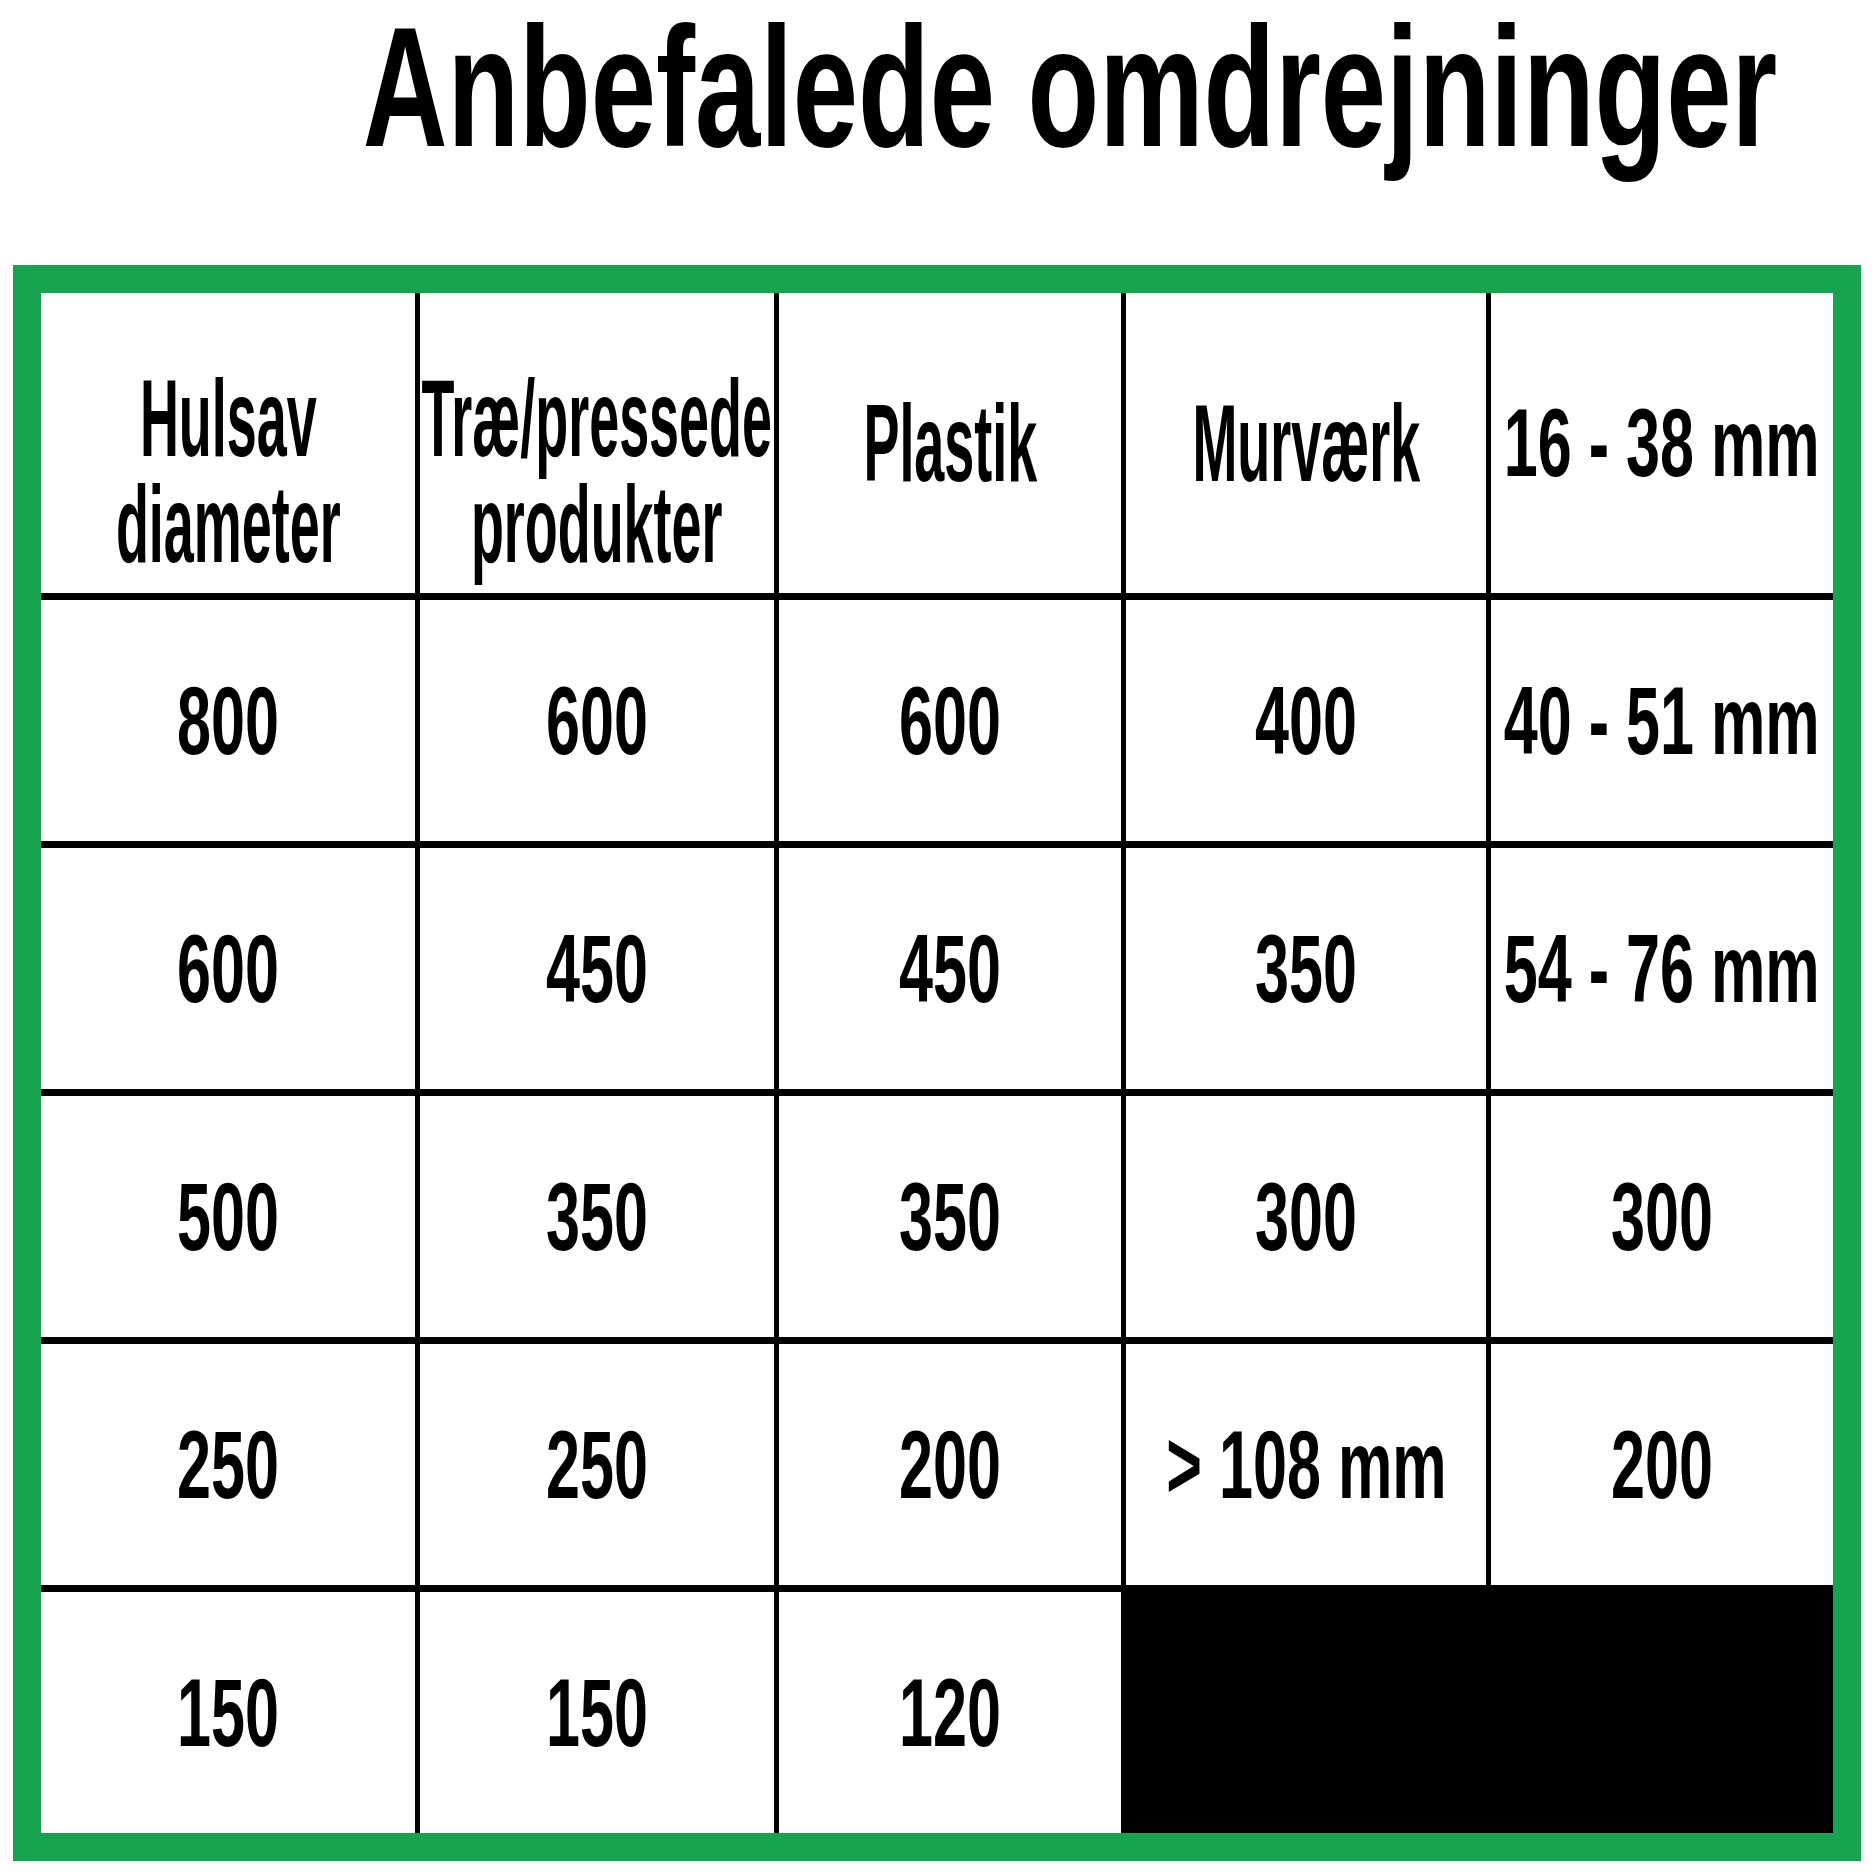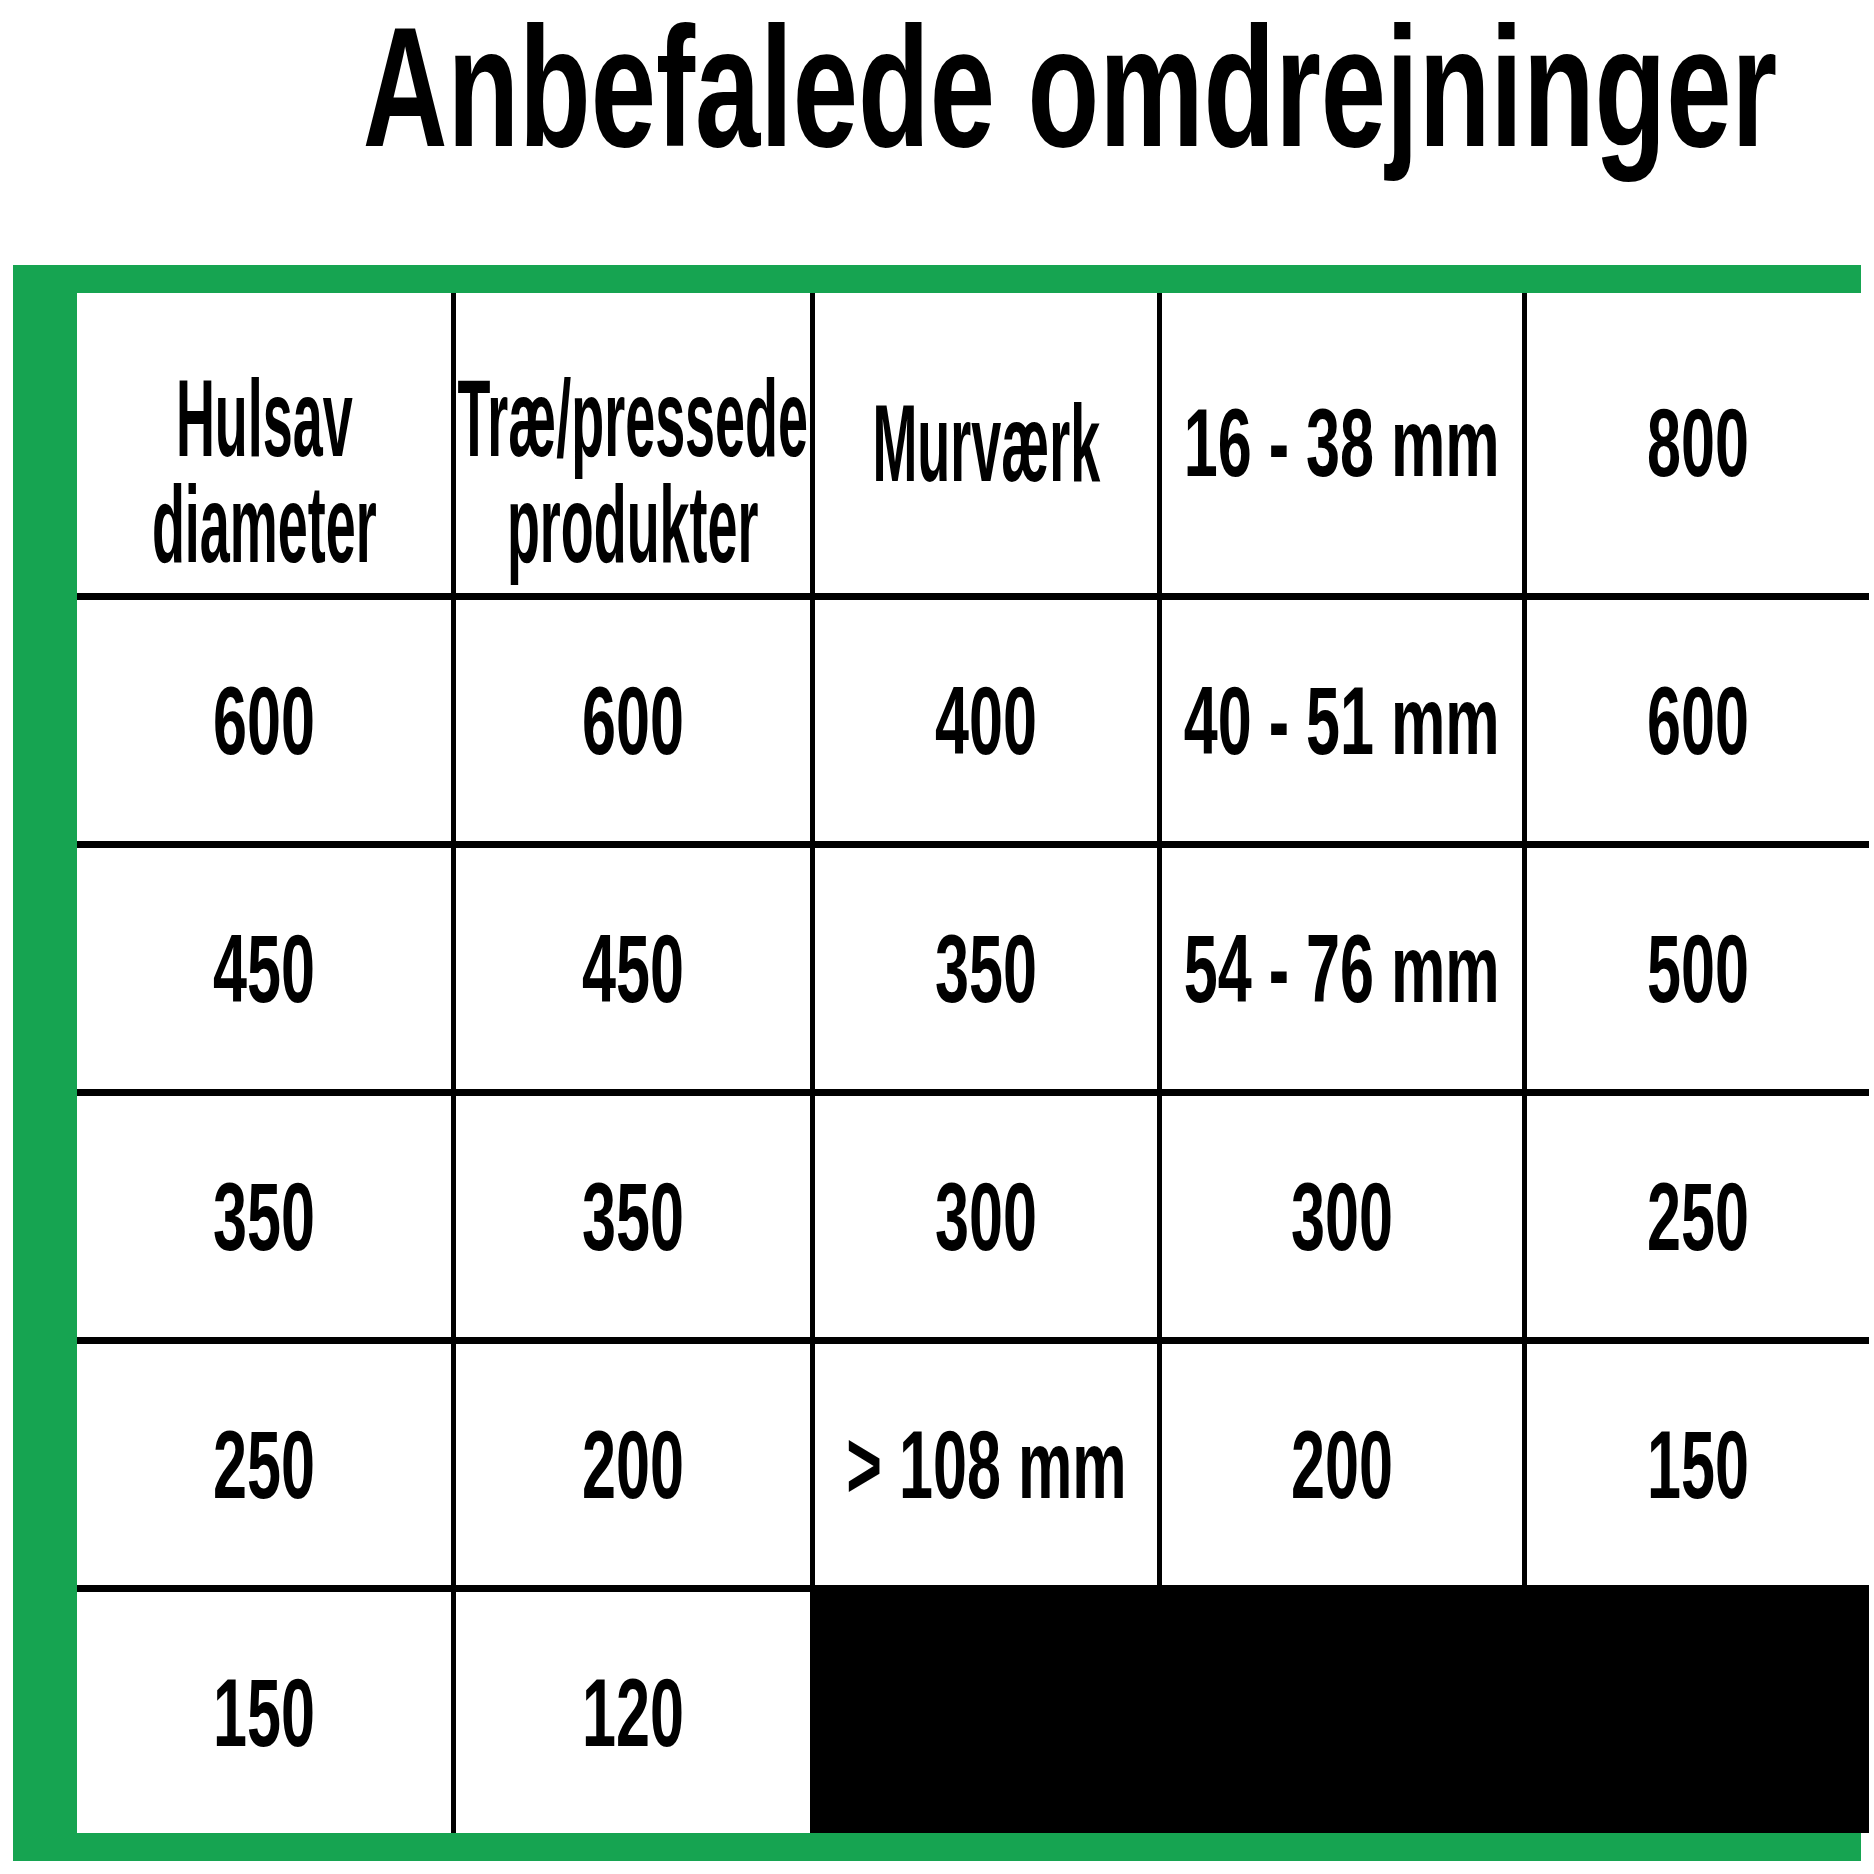--- a/index.html
+++ b/index.html
@@ -50,21 +50,20 @@
   }
   .grid {
     width: 1792px;
     height: 1540px;
     display: grid;
     grid-template-columns: 374px 354px 342px 360px 342px;
     grid-template-rows: 300px 241px 241px 241px 241px 241px;
     column-gap: 5px;
     row-gap: 7px;
     background: var(--grid-line, #000000);
-    margin-left: 36px;
   }
   .cell {
     background: var(--cell-bg, #ffffff);
     display: flex;
     align-items: center;
     justify-content: center;
     box-sizing: border-box;
     overflow: hidden;
   }
   
@@ -102,20 +101,25 @@
         </div>
       </div>
       <div class="cell th two-line">
         <div class="cx">
           <div>Træ/pressede</div>
           <div>produkter</div>
         </div>
       </div>
       <div class="cell th">
         <div class="cx">
+          <div>Plastik</div>
+        </div>
+      </div>
+      <div class="cell th">
+        <div class="cx">
           <div>Murværk</div>
         </div>
       </div>
 
       <div class="cell td">
           <span class="cx">16 - 38 mm</span>
         </div>
       <div class="cell td">
           <span class="cx">800</span>
         </div>

